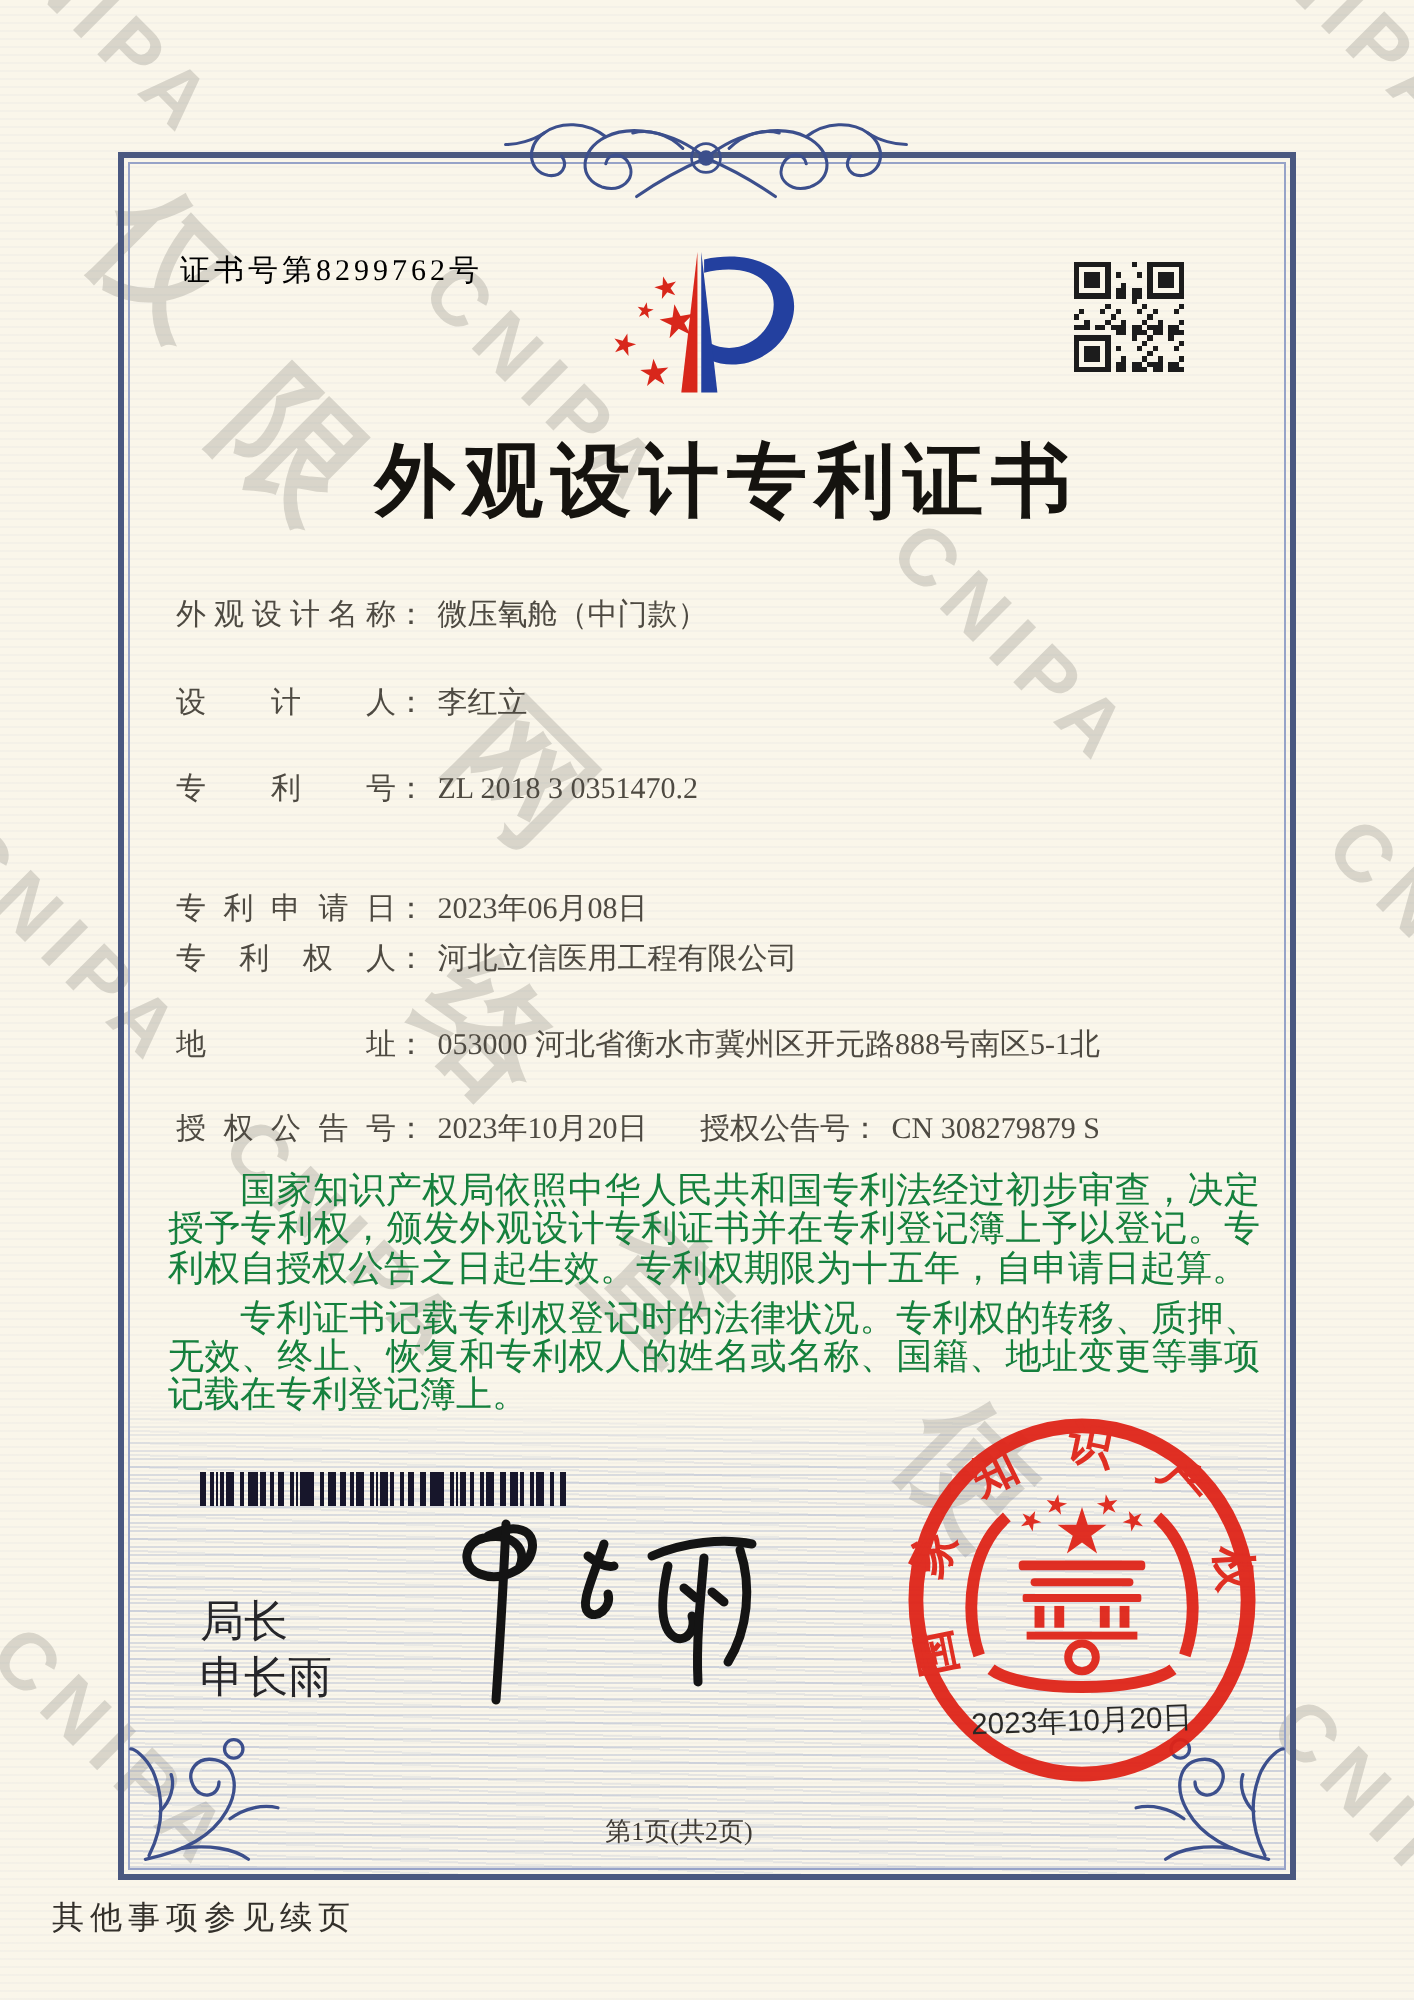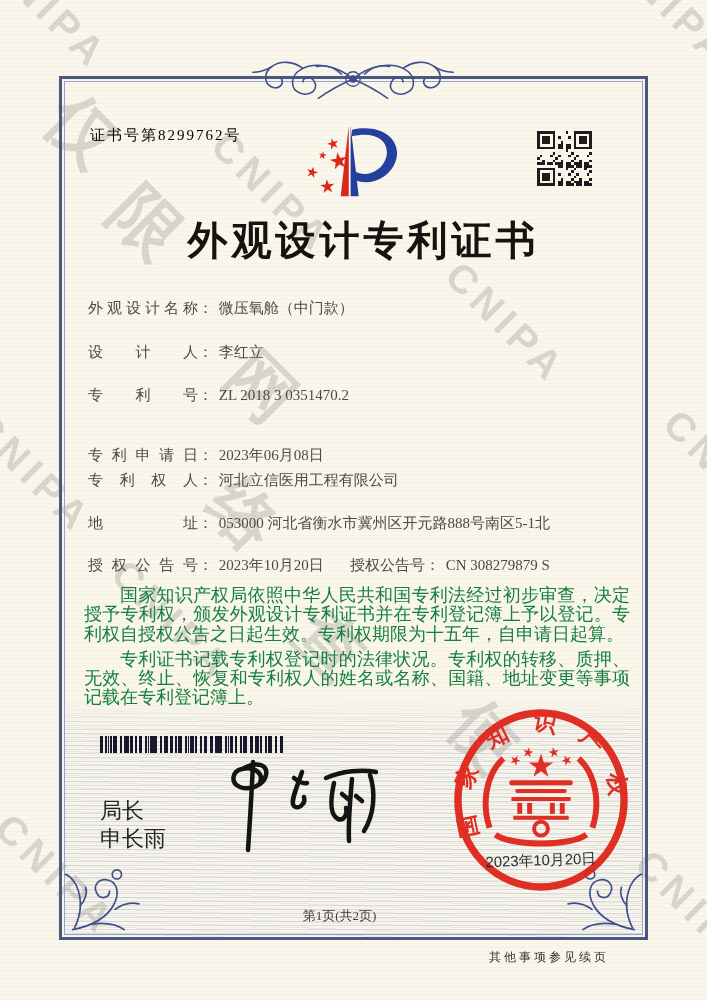--- a/index.html
+++ b/index.html
@@ -58,22 +58,22 @@
   .officer{position:absolute;left:100px;font-family:"Liberation Sans","DejaVu Sans",sans-serif;font-size:22px;color:#26262a;}
   .officer-title{top:796px;}
   .officer-name{top:824px;}
   .signature{position:absolute;left:198px;top:756px;width:200px;height:100px;}
   .seal{position:absolute;left:452px;top:708px;width:178px;height:184px;z-index:4;mix-blend-mode:multiply;opacity:.95;}
   .pageinfo{
     position:absolute;left:62px;top:907px;width:583px;text-align:center;
     font-size:13px;color:#3f3b35;transform:translateX(-14px);z-index:3;
   }
   .contnote{
-    position:absolute;left:62px;top:949px;width:583px;text-align:right;
-    font-size:12px;letter-spacing:3px;color:#33302b;transform:translateX(-36px);z-index:3;
+    position:absolute;left:62px;top:949px;width:583px;text-align:left;
+    font-size:16px;letter-spacing:3px;color:#33302b;transform:translateX(-36px);z-index:3;
   }
 </style>
 </head>
 <body>
 
 <div id="page">
 
   <div class="wm-layer" id="wm-layer">
       <span class="wm wm-latin" style="left: -28px; top: -14px; font-size: 40px;">CNIPA</span>
       <span class="wm wm-cjk" style="left: 48px; top: 86px; font-size: 68px;">仅</span>

